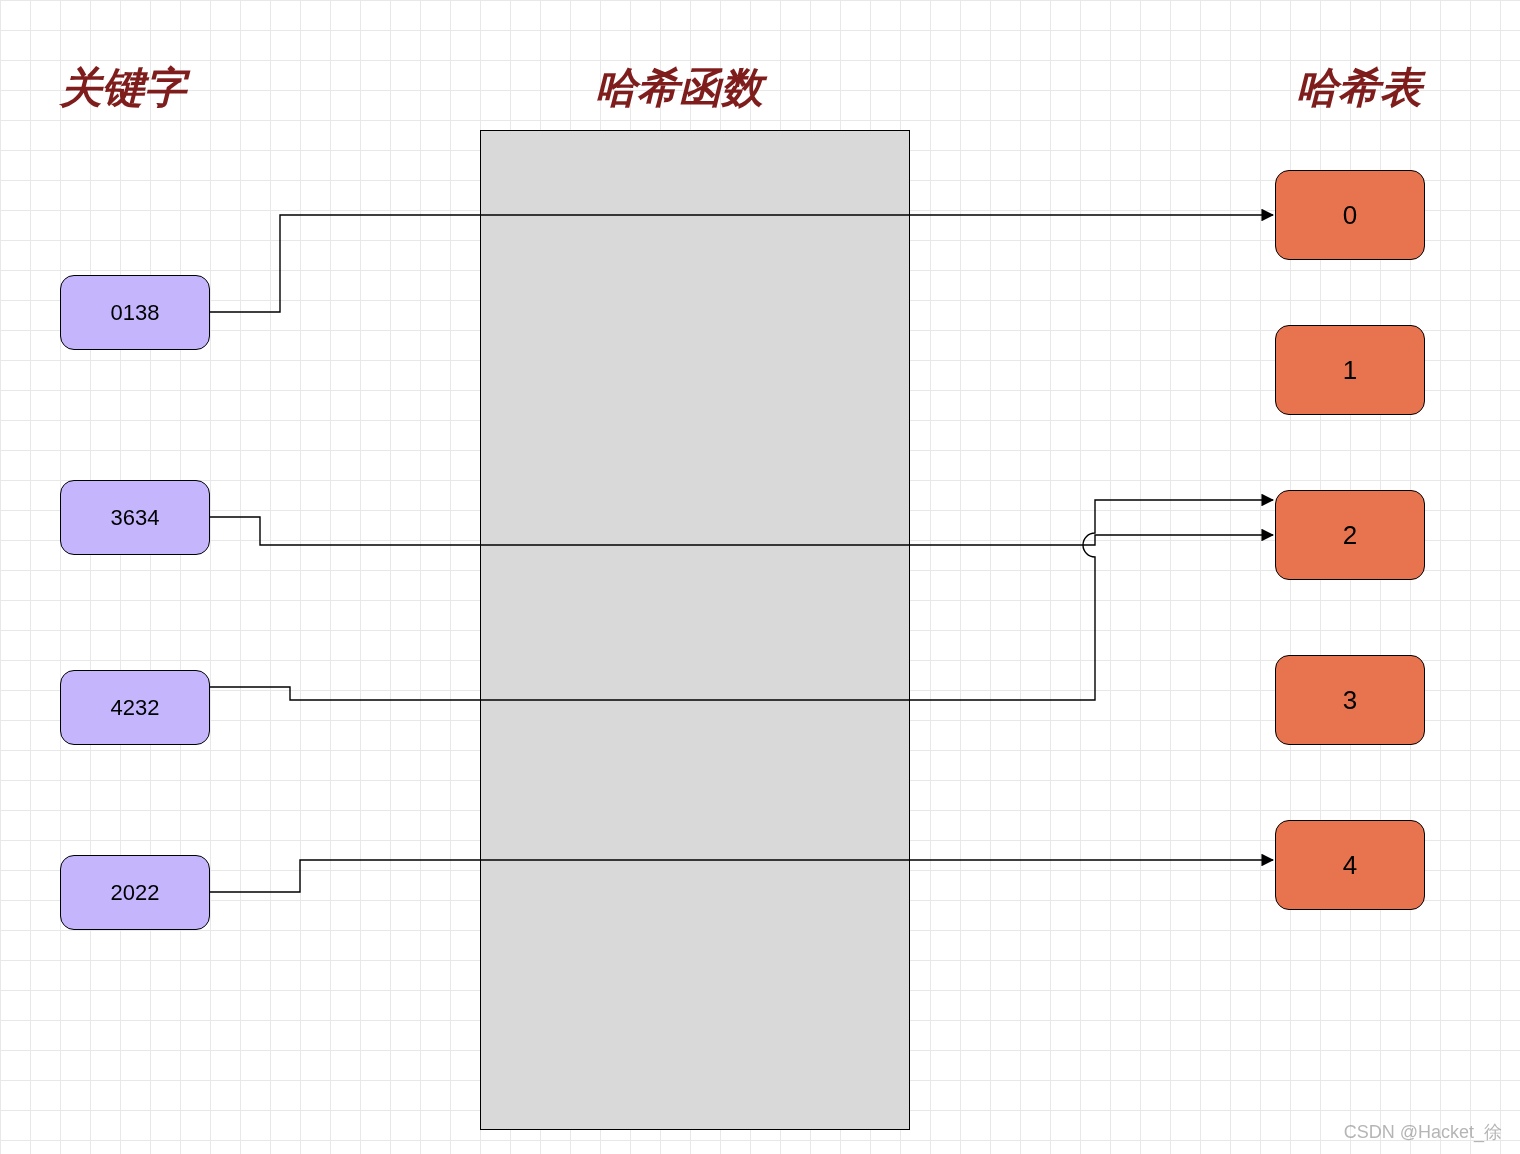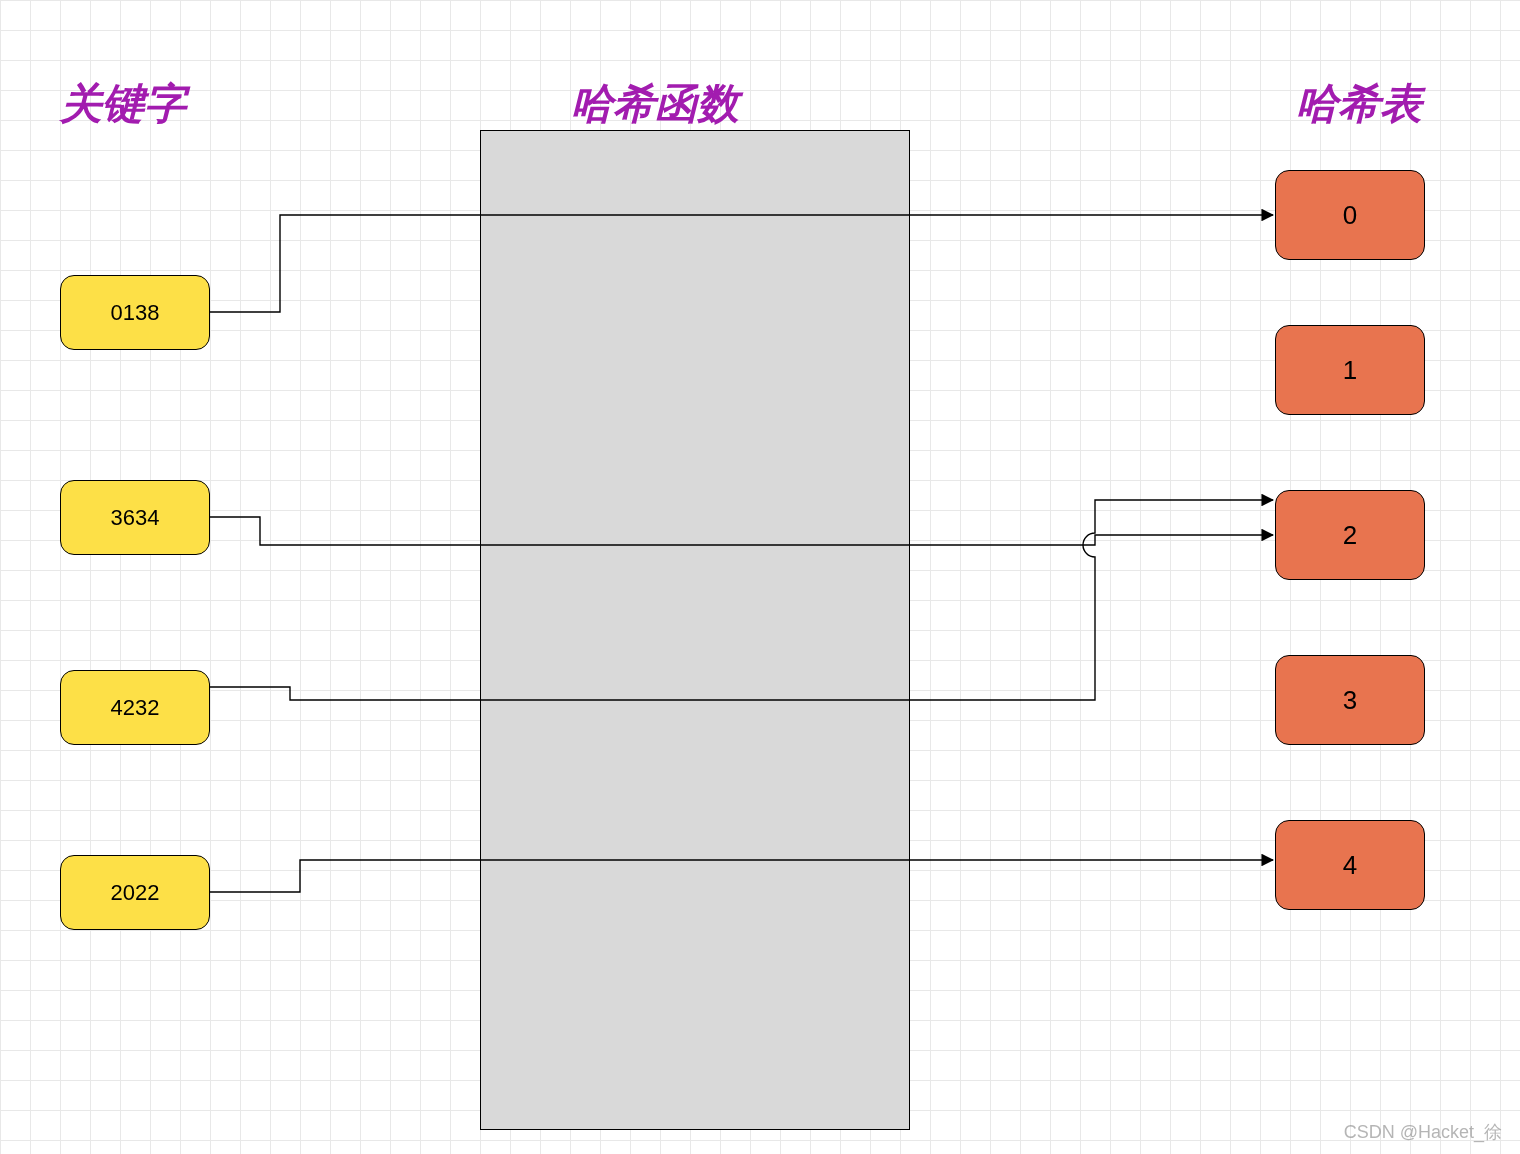--- a/index.html
+++ b/index.html
@@ -13,29 +13,28 @@
     background-size: 30px 30px;
     background-position: 0 0;
     position: relative;
     overflow: hidden;
   }
   .heading {
     position: absolute;
     font-size: 42px;
     font-style: italic;
     font-weight: 600;
-    color: #a21caf;
+    color: #7f1d1d;
     white-space: nowrap;
-    margin-top: 16px;
   }
   .key-box {
     position: absolute;
     width: 150px;
     height: 75px;
-    background: #fde047;
+    background: #c4b5fd;
     border: 1.5px solid #000;
     border-radius: 14px;
     display: flex;
     align-items: center;
     justify-content: center;
     font-family: Arial, sans-serif;
     font-size: 22px;
     color: #000;
   }
   .hash-func {
@@ -70,21 +69,21 @@
     font-family: Arial, sans-serif;
     font-size: 18px;
     color: rgba(120,120,120,0.55);
     margin-top: 33px;
   }
 </style>
 </head>
 <body>
 
 <div class="heading" style="left:60px; top:60px;">关键字</div>
-<div class="heading" style="left:571px; top:60px;">哈希函数</div>
+<div class="heading" style="left:595px; top:60px;">哈希函数</div>
 <div class="heading" style="left:1296px; top:60px;font-style:italic;">哈希表</div>
 
 <div class="hash-func" style="left:480px; top:130px; width:430px; height:1000px;"></div>
 
 <div class="key-box" style="left:60px; top:275px;">
     <span>0138</span>
   </div>
 <div class="key-box" style="left:60px; top:480px;">
     <span>3634</span>
   </div>

